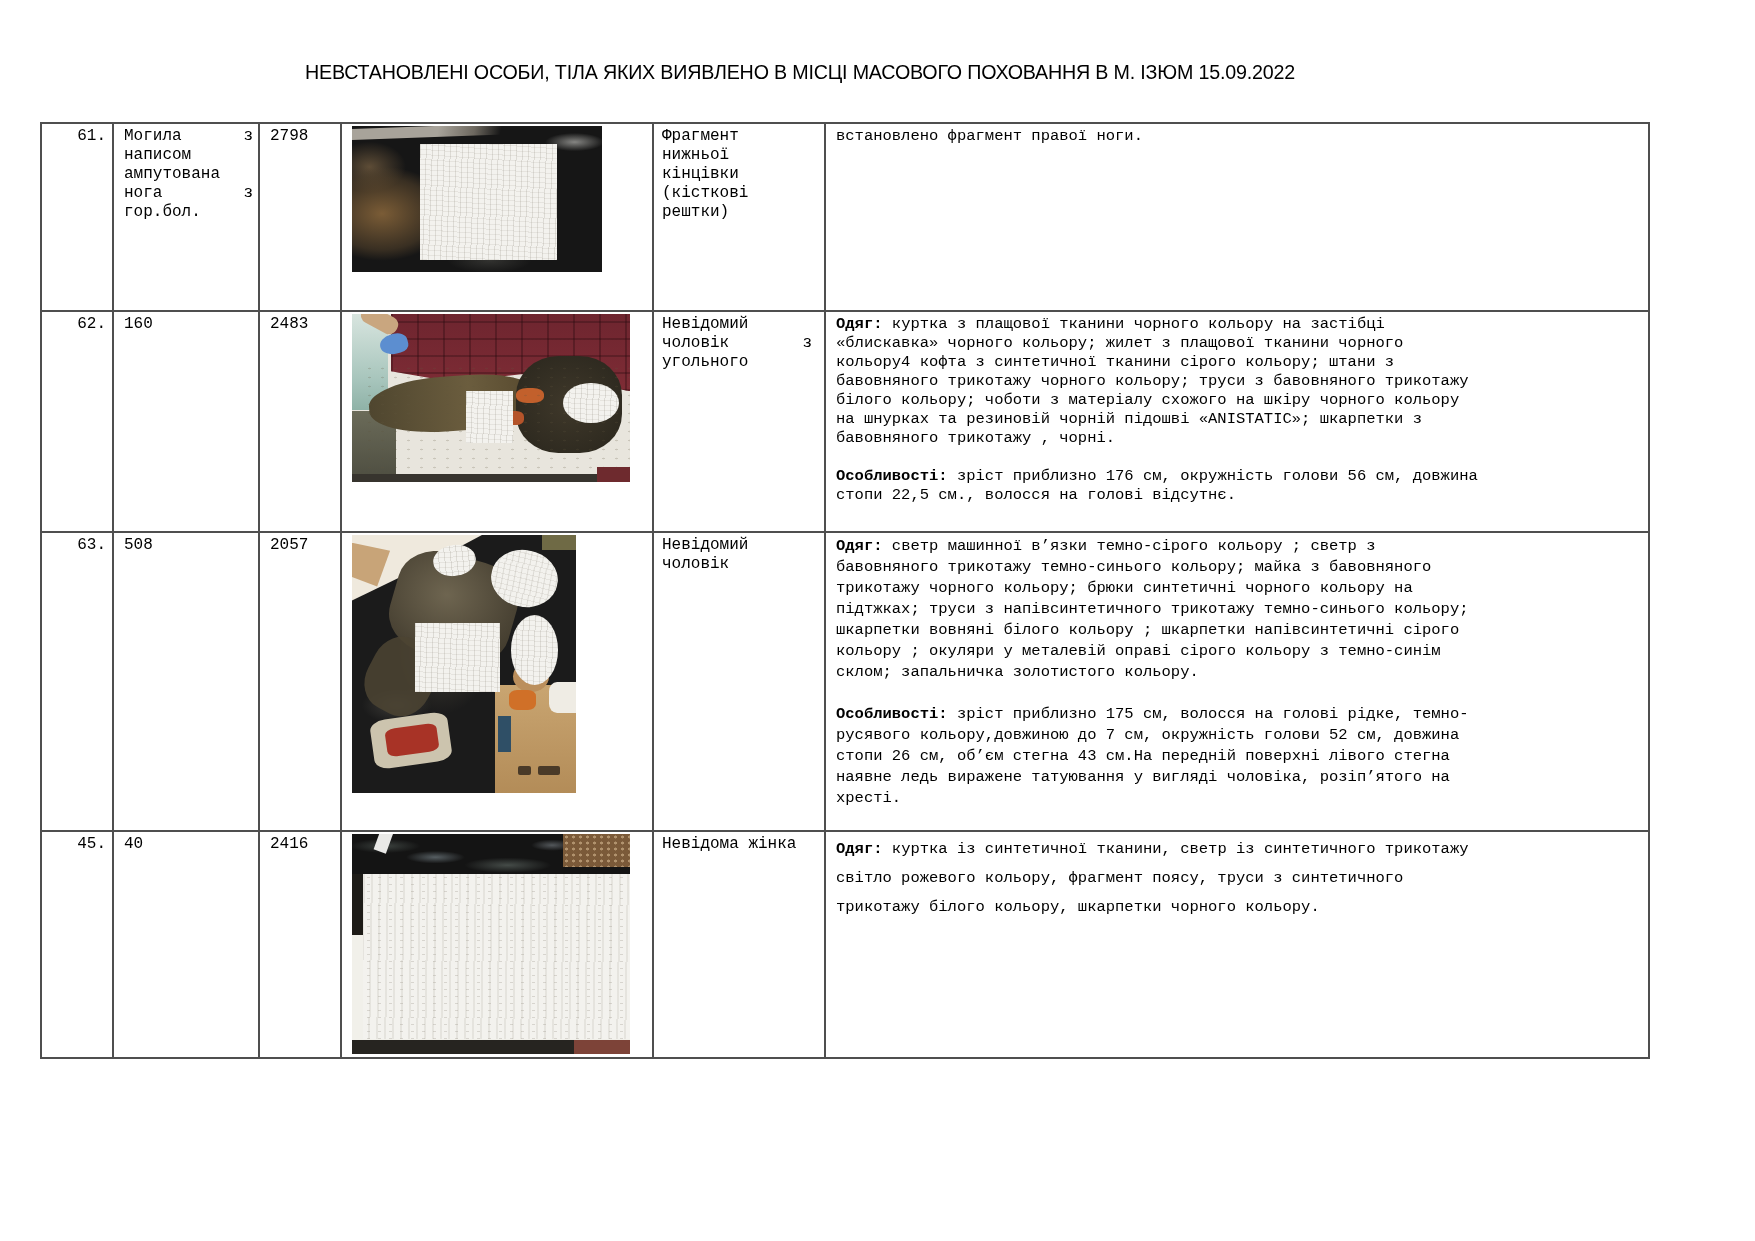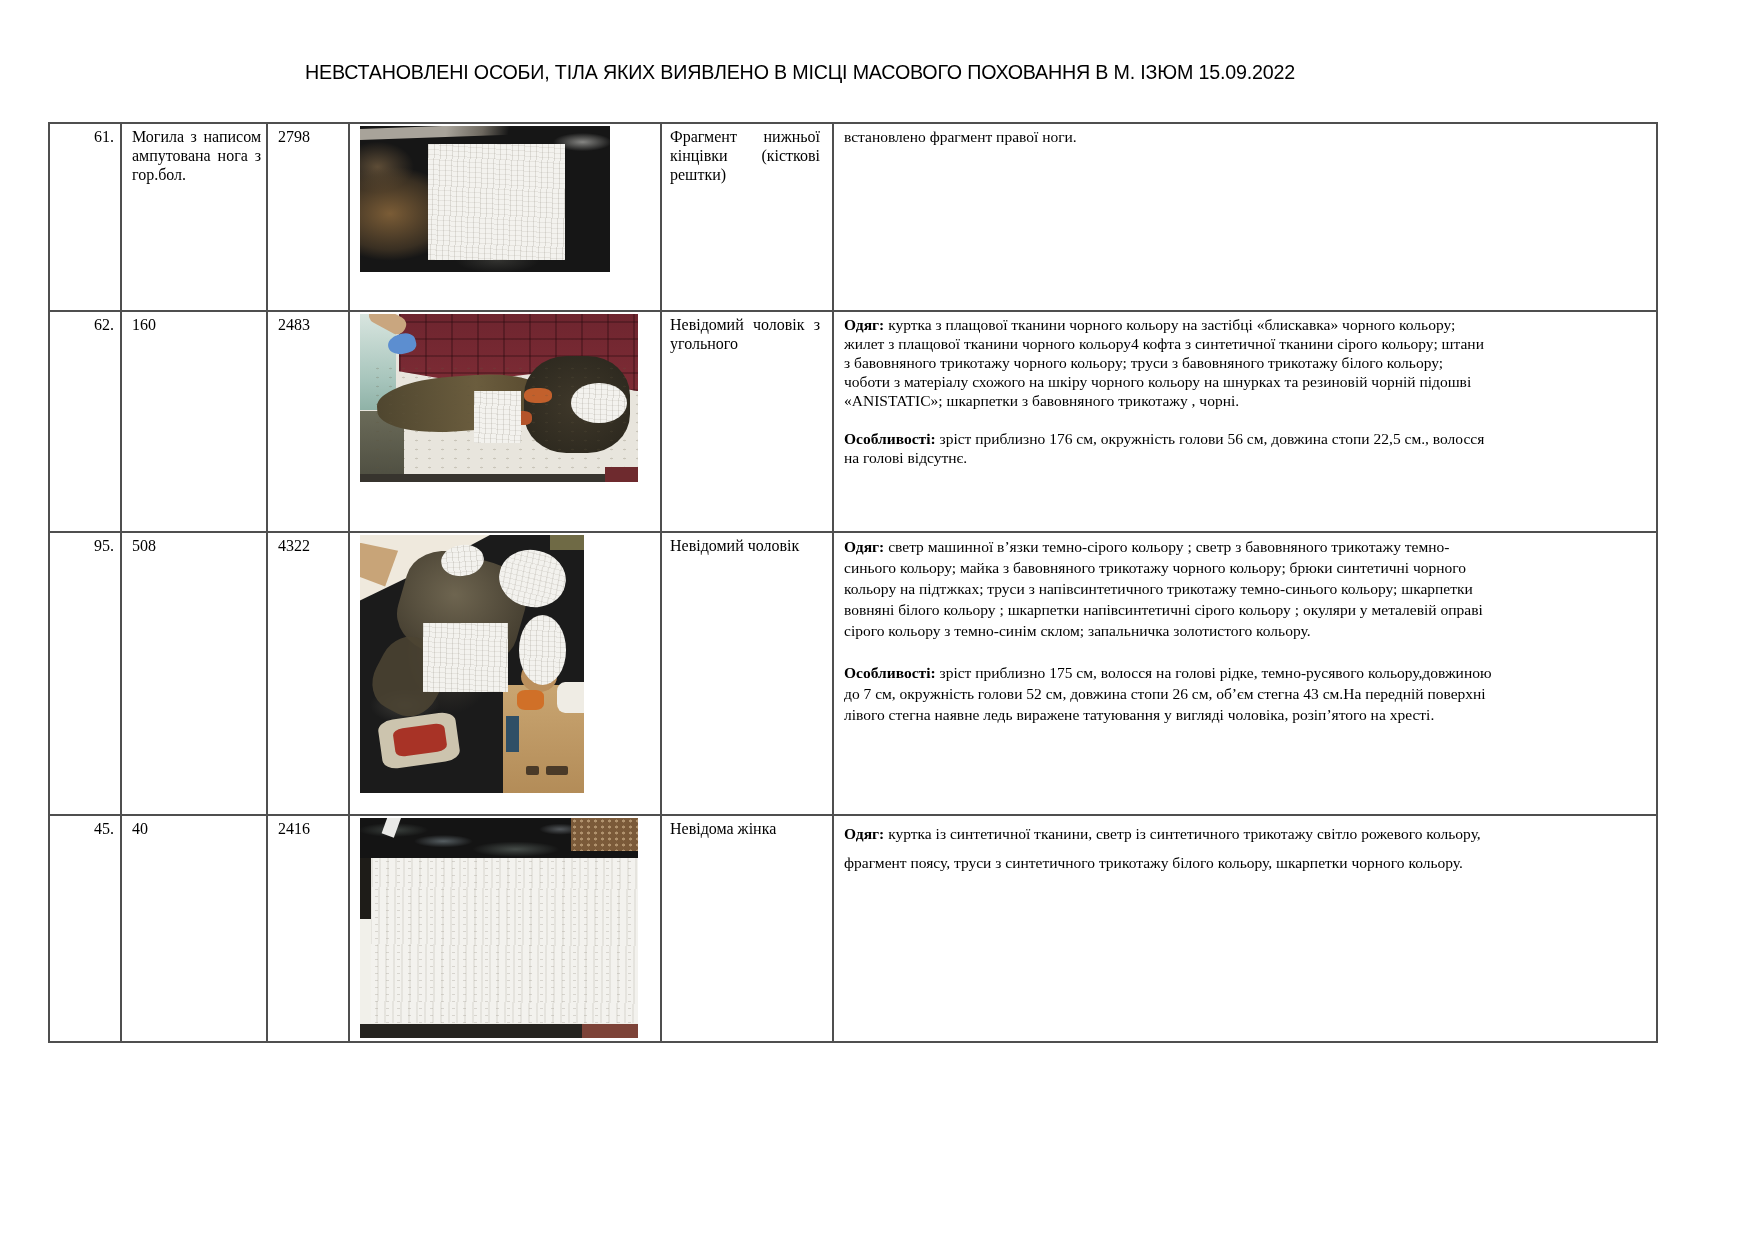--- a/index.html
+++ b/index.html
@@ -7,22 +7,22 @@
     width:1755px;height:1241px;position:relative;background:#ffffff;
     font-family:"Liberation Serif", serif;color:#000;
   }
   .title{
     position:absolute;left:285px;top:60px;width:1000px;
     text-align:center;font-family:"Liberation Sans", sans-serif;
     font-size:20.5px;letter-spacing:-0.2px;color:#000;white-space:nowrap;
     transform:scaleX(.96);transform-origin:center;
   }
   table.tbl{
-    position:absolute;left:48px;top:122px;width:1608px;
-    border-collapse:collapse;table-layout:fixed;
+    position:absolute;left:40px;top:122px;width:1608px;
+    border-collapse:collapse;table-layout:fixed;font-family:Liberation Mono, monospace;
   }
   .tbl td{
     border:2px solid #4f4f4f;vertical-align:top;padding:3px 6px;
     font-size:16px;line-height:19px;overflow:visible;
   }
   td.c1{text-align:right;padding:3px 6px 0 0;}
   td.c2{text-align:justify;padding:3px 5px 0 10px;}
   td.c3{padding:3px 0 0 10px;border-radius:6px;}
   td.c4{position:relative;padding:0;}
   td.c5{text-align:justify;padding:3px 12px 12px 8px;}
@@ -174,23 +174,23 @@
       </div>
     </td>
     <td class="c5"><span>Невідомий чоловік з угольного</span></td>
     <td class="c6">
       <p class="para"><b>Одяг:</b> <span>куртка з плащової тканини чорного кольору на застібці «блискавка» чорного кольору; жилет з плащової тканини чорного кольору4 кофта з синтетичної тканини сірого кольору; штани з бавовняного трикотажу чорного кольору; труси з бавовняного трикотажу білого кольору; чоботи з матеріалу схожого на шкіру чорного кольору на шнурках та резиновій чорній підошві «ANISTATIC»; шкарпетки з бавовняного трикотажу , чорні.</span></p>
       <p class="para"><b>Особливості:</b> <span>зріст приблизно 176 см, окружність голови 56 см, довжина стопи 22,5 см., волосся на голові відсутнє.</span></p>
     </td>
   </tr>
 
   <tr class="row63">
-    <td class="c1"><span>95.</span></td>
+    <td class="c1"><span>63.</span></td>
     <td class="c2"><span>508</span></td>
-    <td class="c3"><span>4322</span></td>
+    <td class="c3"><span>2057</span></td>
     <td class="c4">
       <div class="photo p63">
         <div class="wall"></div>
         <div class="tan"></div>
         <div class="topdirt"></div>
         <div class="remains"></div>
         <div class="remains2"></div>
         <div class="box"></div>
         <div class="slot1"></div>
         <div class="slot2"></div>

